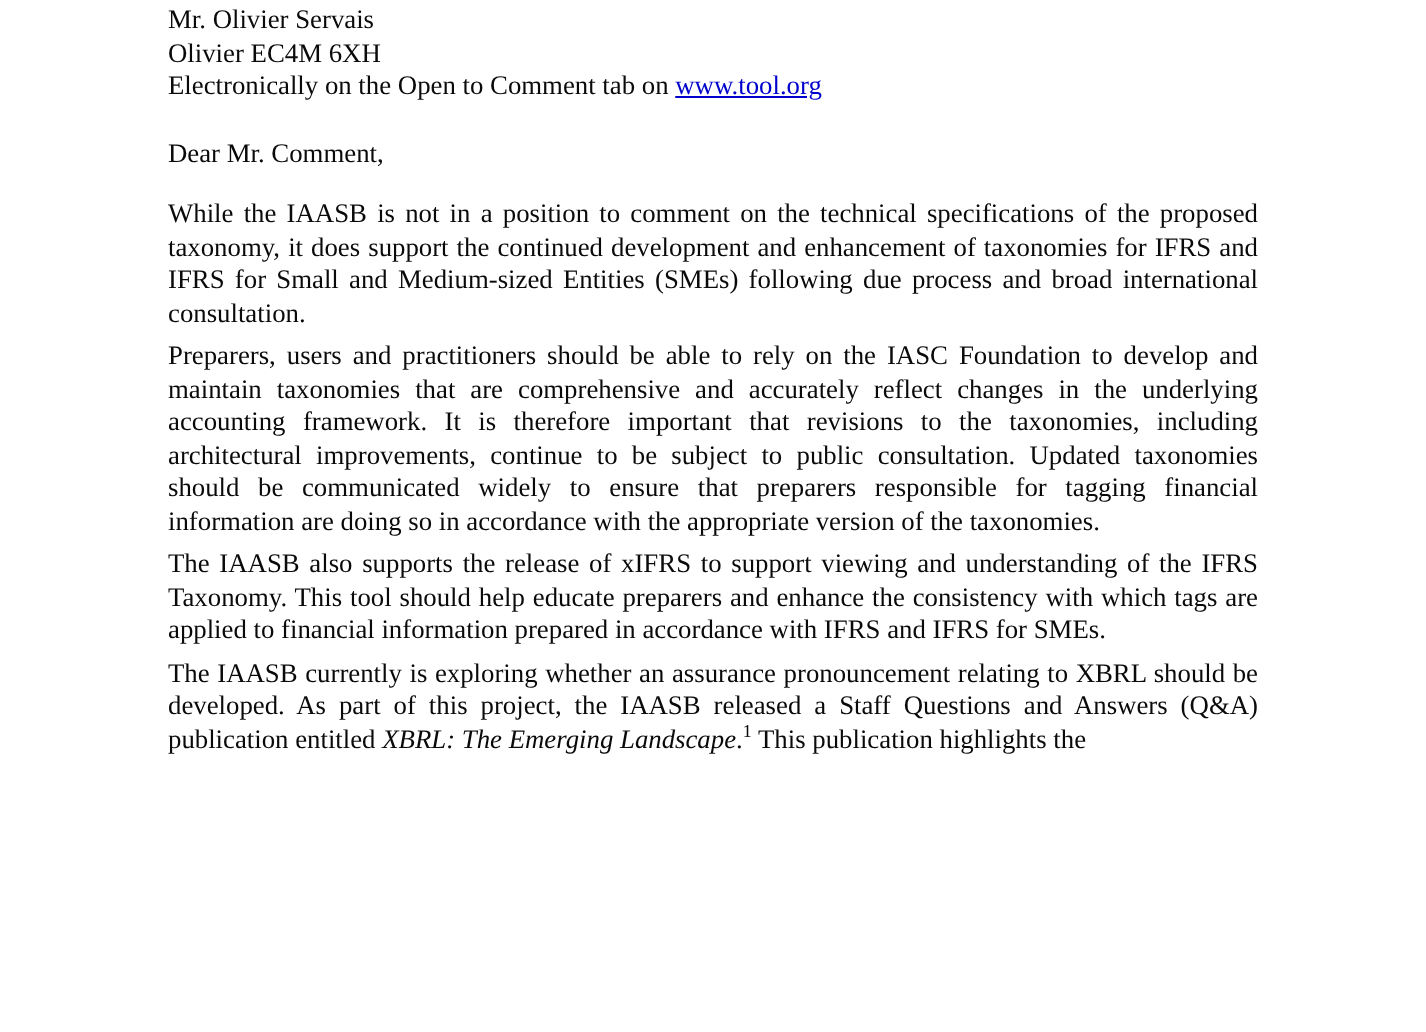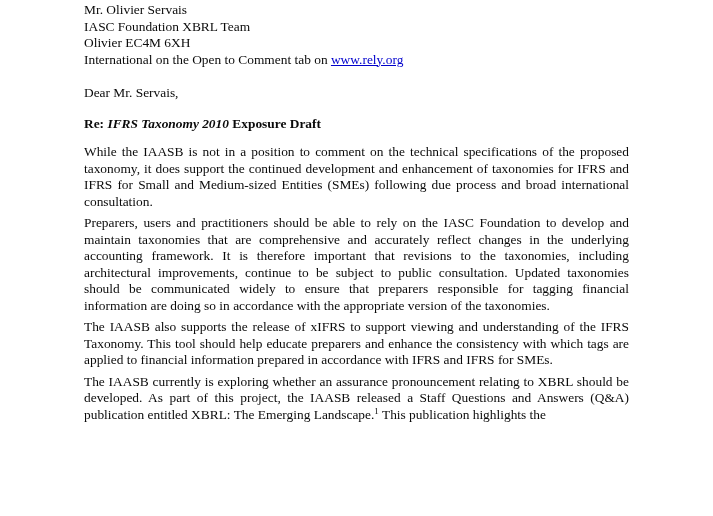--- a/index.html
+++ b/index.html
@@ -37,46 +37,42 @@
   .subject {
     margin: 0 0 12px 0;
     font-weight: bold;
   }
   .subject .subject-title { font-style: italic; }
   p.body-par {
     margin: 0 0 5px 0;
     text-align: justify;
   }
   p.body-par:last-child { margin-bottom: 0; }
-  .pub-title { }
+  .pub-title { font-style: italic; }
   sup.footnote {
     font-size: 9px;
     line-height: 0;
     vertical-align: super;
   }
 </style>
 </head>
 <body>
 
 <div class="page">
 
   <div class="address-block">
     <div class="addr-line">Mr. Olivier Servais</div>
-    <div class="addr-line">IASC Foundation XBRL Team</div>
     <div class="addr-line">Olivier EC4M 6XH</div>
     <div class="addr-line">
-      <span>International on the Open to Comment tab on </span><a href="#" class="site-link">www.rely.org</a>
+      <span>Electronically on the Open to Comment tab on </span><a href="#" class="site-link">www.tool.org</a>
     </div>
   </div>
 
-  <div class="salutation">Dear Mr. Servais,</div>
+  <div class="salutation">Dear Mr. Comment,</div>
 
-  <div class="subject">
-    <span>Re: </span><span class="subject-title">IFRS Taxonomy 2010</span><span> Exposure Draft</span>
-  </div>
 
 
   <p class="body-par">While the IAASB is not in a position to comment on the technical specifications of the proposed taxonomy, it does support the continued development and enhancement of taxonomies for IFRS and IFRS for Small and Medium-sized Entities (SMEs) following due process and broad international consultation.</p>
 
   <p class="body-par">Preparers, users and practitioners should be able to rely on the IASC Foundation to develop and maintain taxonomies that are comprehensive and accurately reflect changes in the underlying accounting framework. It is therefore important that revisions to the taxonomies, including architectural improvements, continue to be subject to public consultation. Updated taxonomies should be communicated widely to ensure that preparers responsible for tagging financial information are doing so in accordance with the appropriate version of the taxonomies.</p>
 
   <p class="body-par">The IAASB also supports the release of xIFRS to support viewing and understanding of the IFRS Taxonomy. This tool should help educate preparers and enhance the consistency with which tags are applied to financial information prepared in accordance with IFRS and IFRS for SMEs.</p>
 
   <p class="body-par">
     <span>The IAASB currently is exploring whether an assurance pronouncement relating to XBRL should be developed. As part of this project, the IAASB released a Staff Questions and Answers (Q&amp;A) publication entitled </span><span class="pub-title">XBRL: The Emerging Landscape</span><span>.</span><sup class="footnote">1</sup><span> This publication highlights the</span>

